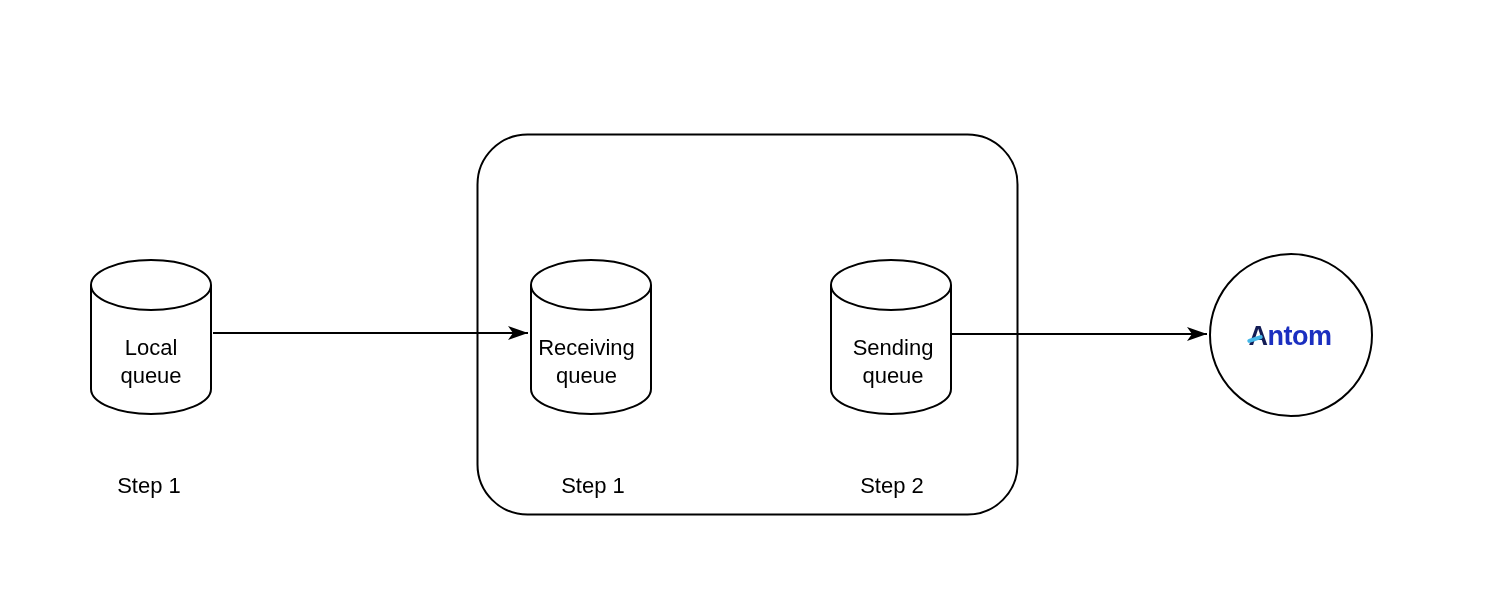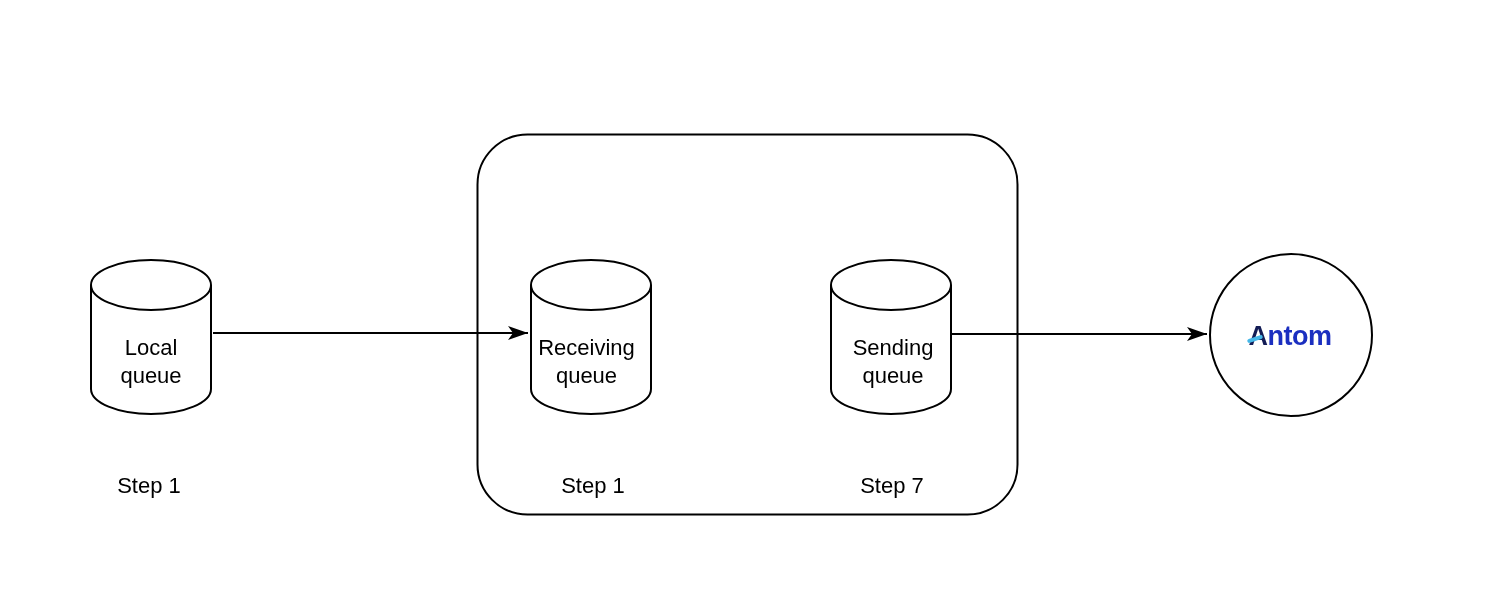--- a/index.html
+++ b/index.html
@@ -98,18 +98,18 @@
   <div class="label" style="left:531px; top:334px; width:111px;">Receiving
 queue</div>
 
   <div class="label" style="left:831px; top:334px; width:124px;">Sending
 queue</div>
 
   <div class="label" style="left:89px; top:472px; width:120px;">Step 1</div>
 
   <div class="label" style="left:533px; top:472px; width:120px;">Step 1</div>
 
-  <div class="label" style="left:832px; top:472px; width:120px;">Step 7</div>
+  <div class="label" style="left:832px; top:472px; width:120px;">Step 2</div>
 
   <div class="logo">Antom</div>
   <div class="logo-accent"></div>
 
 </div>
 
 </body></html>

